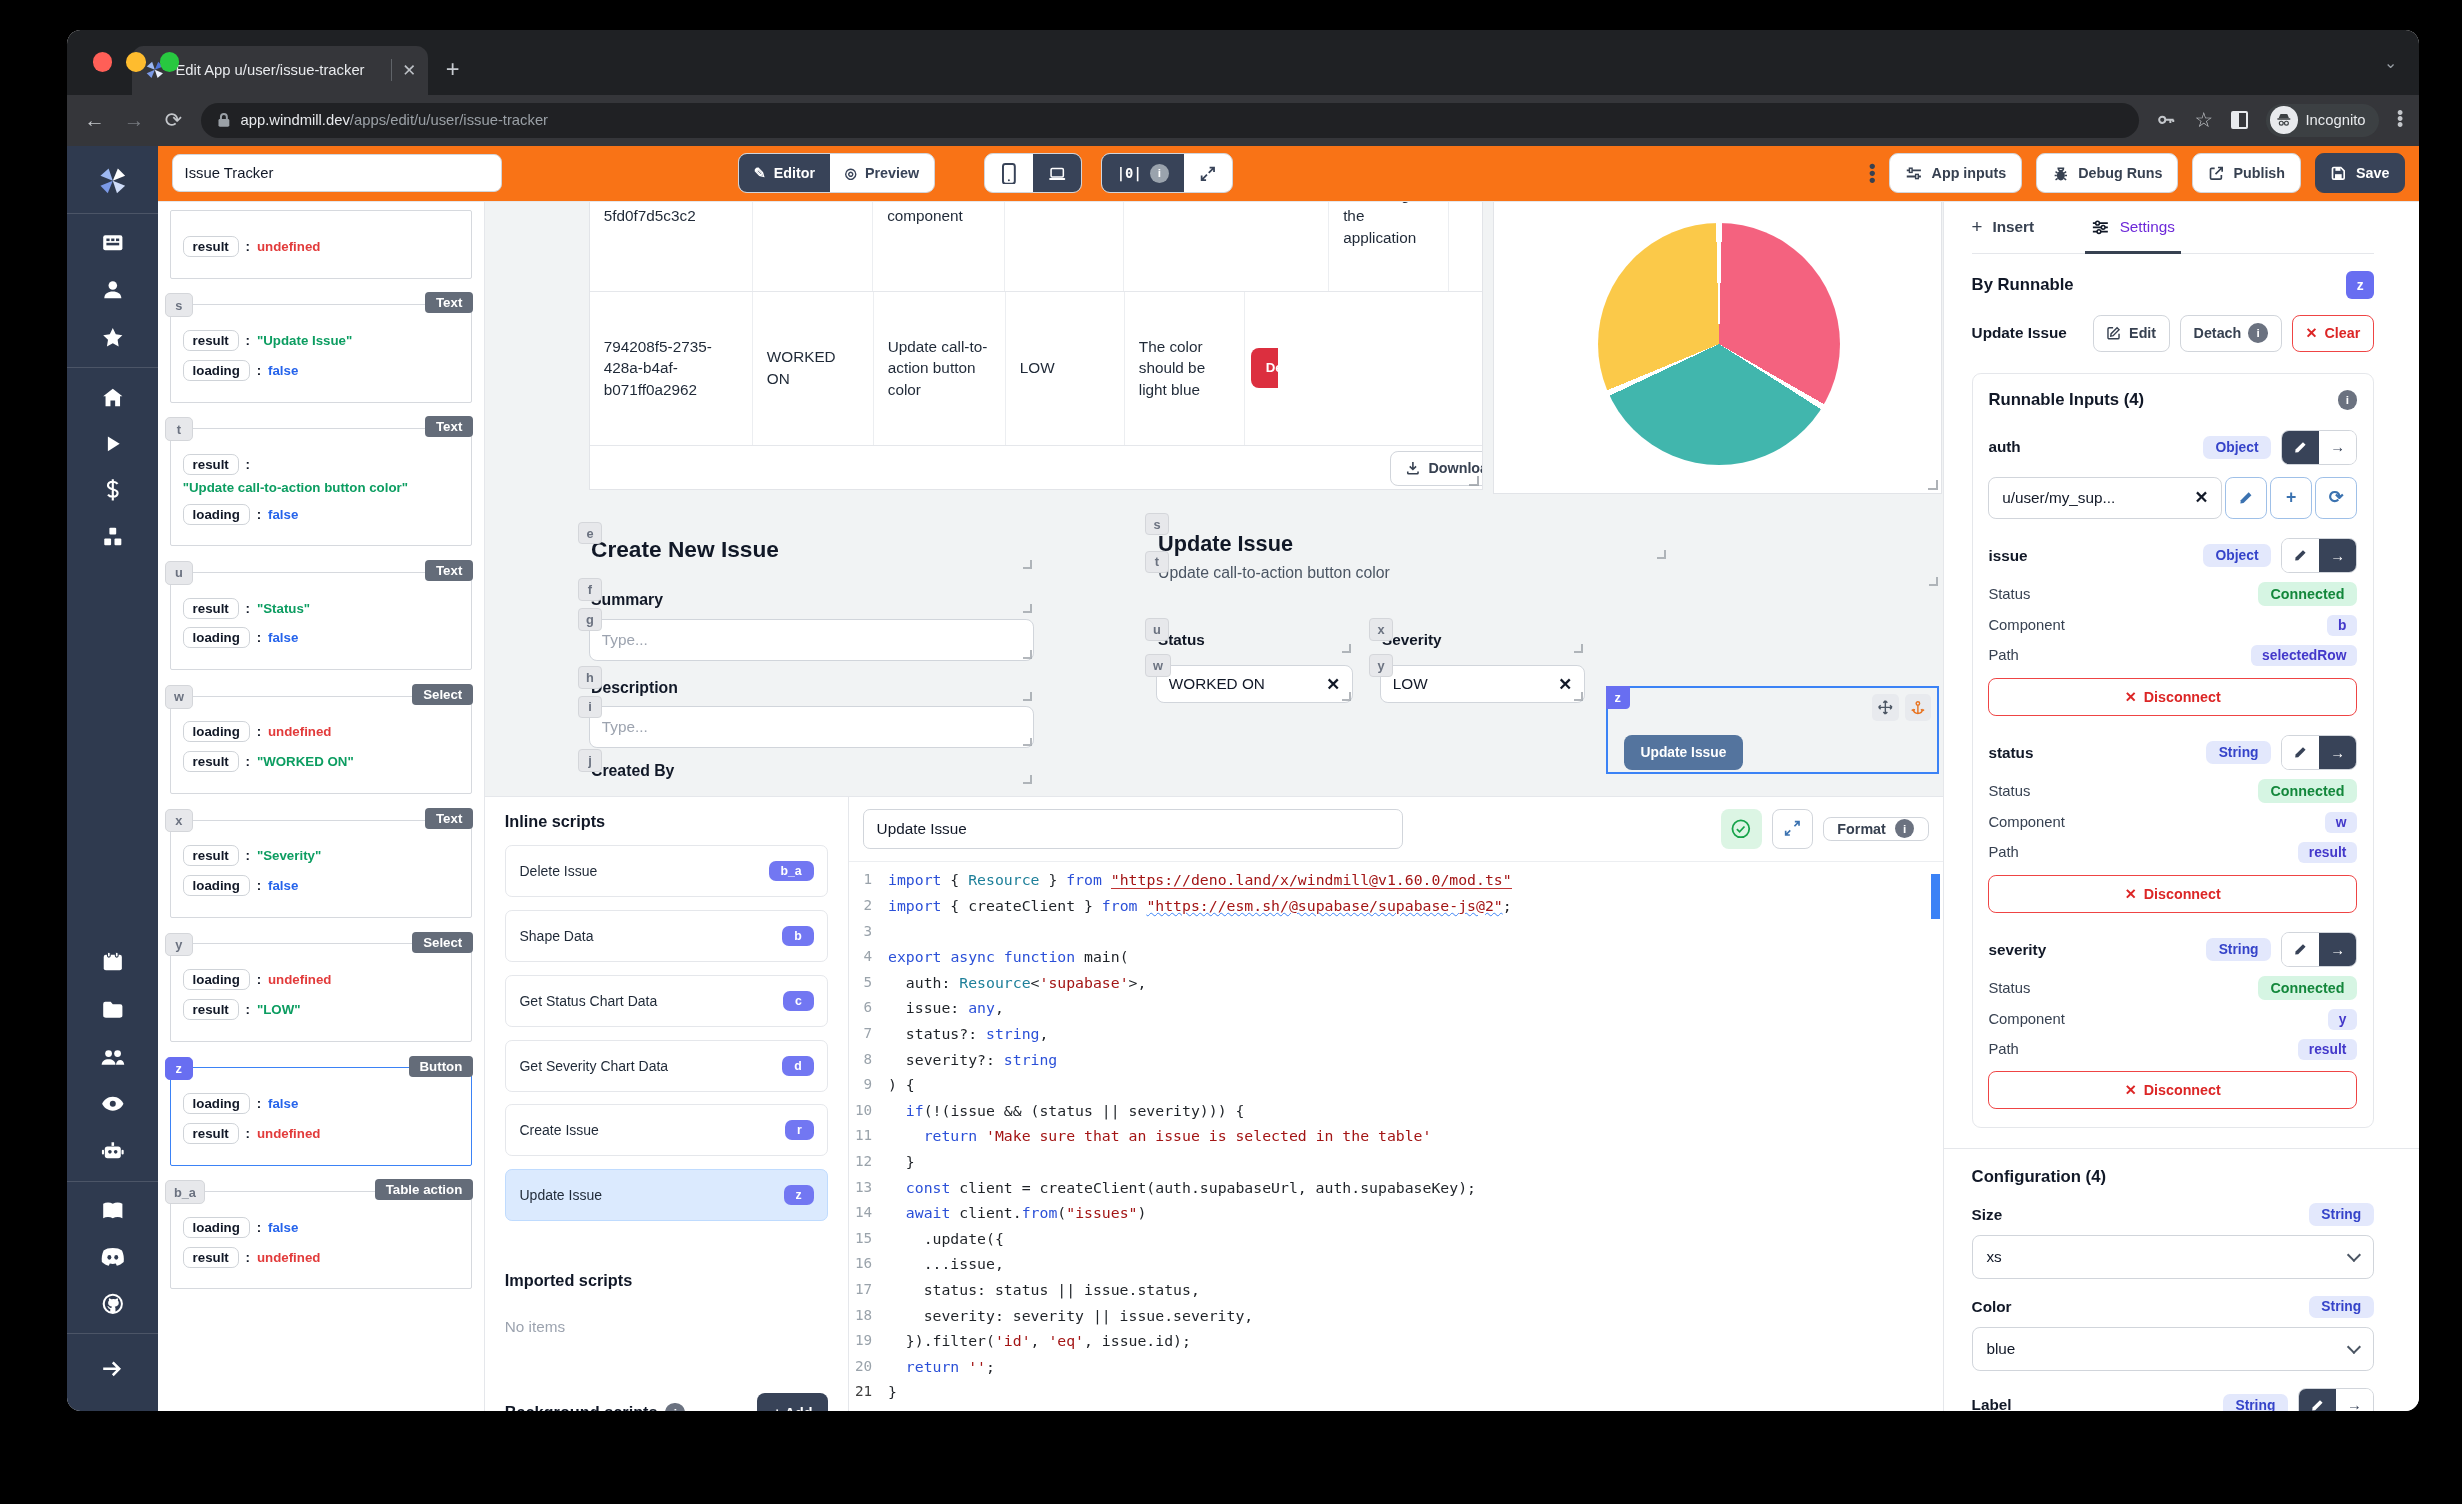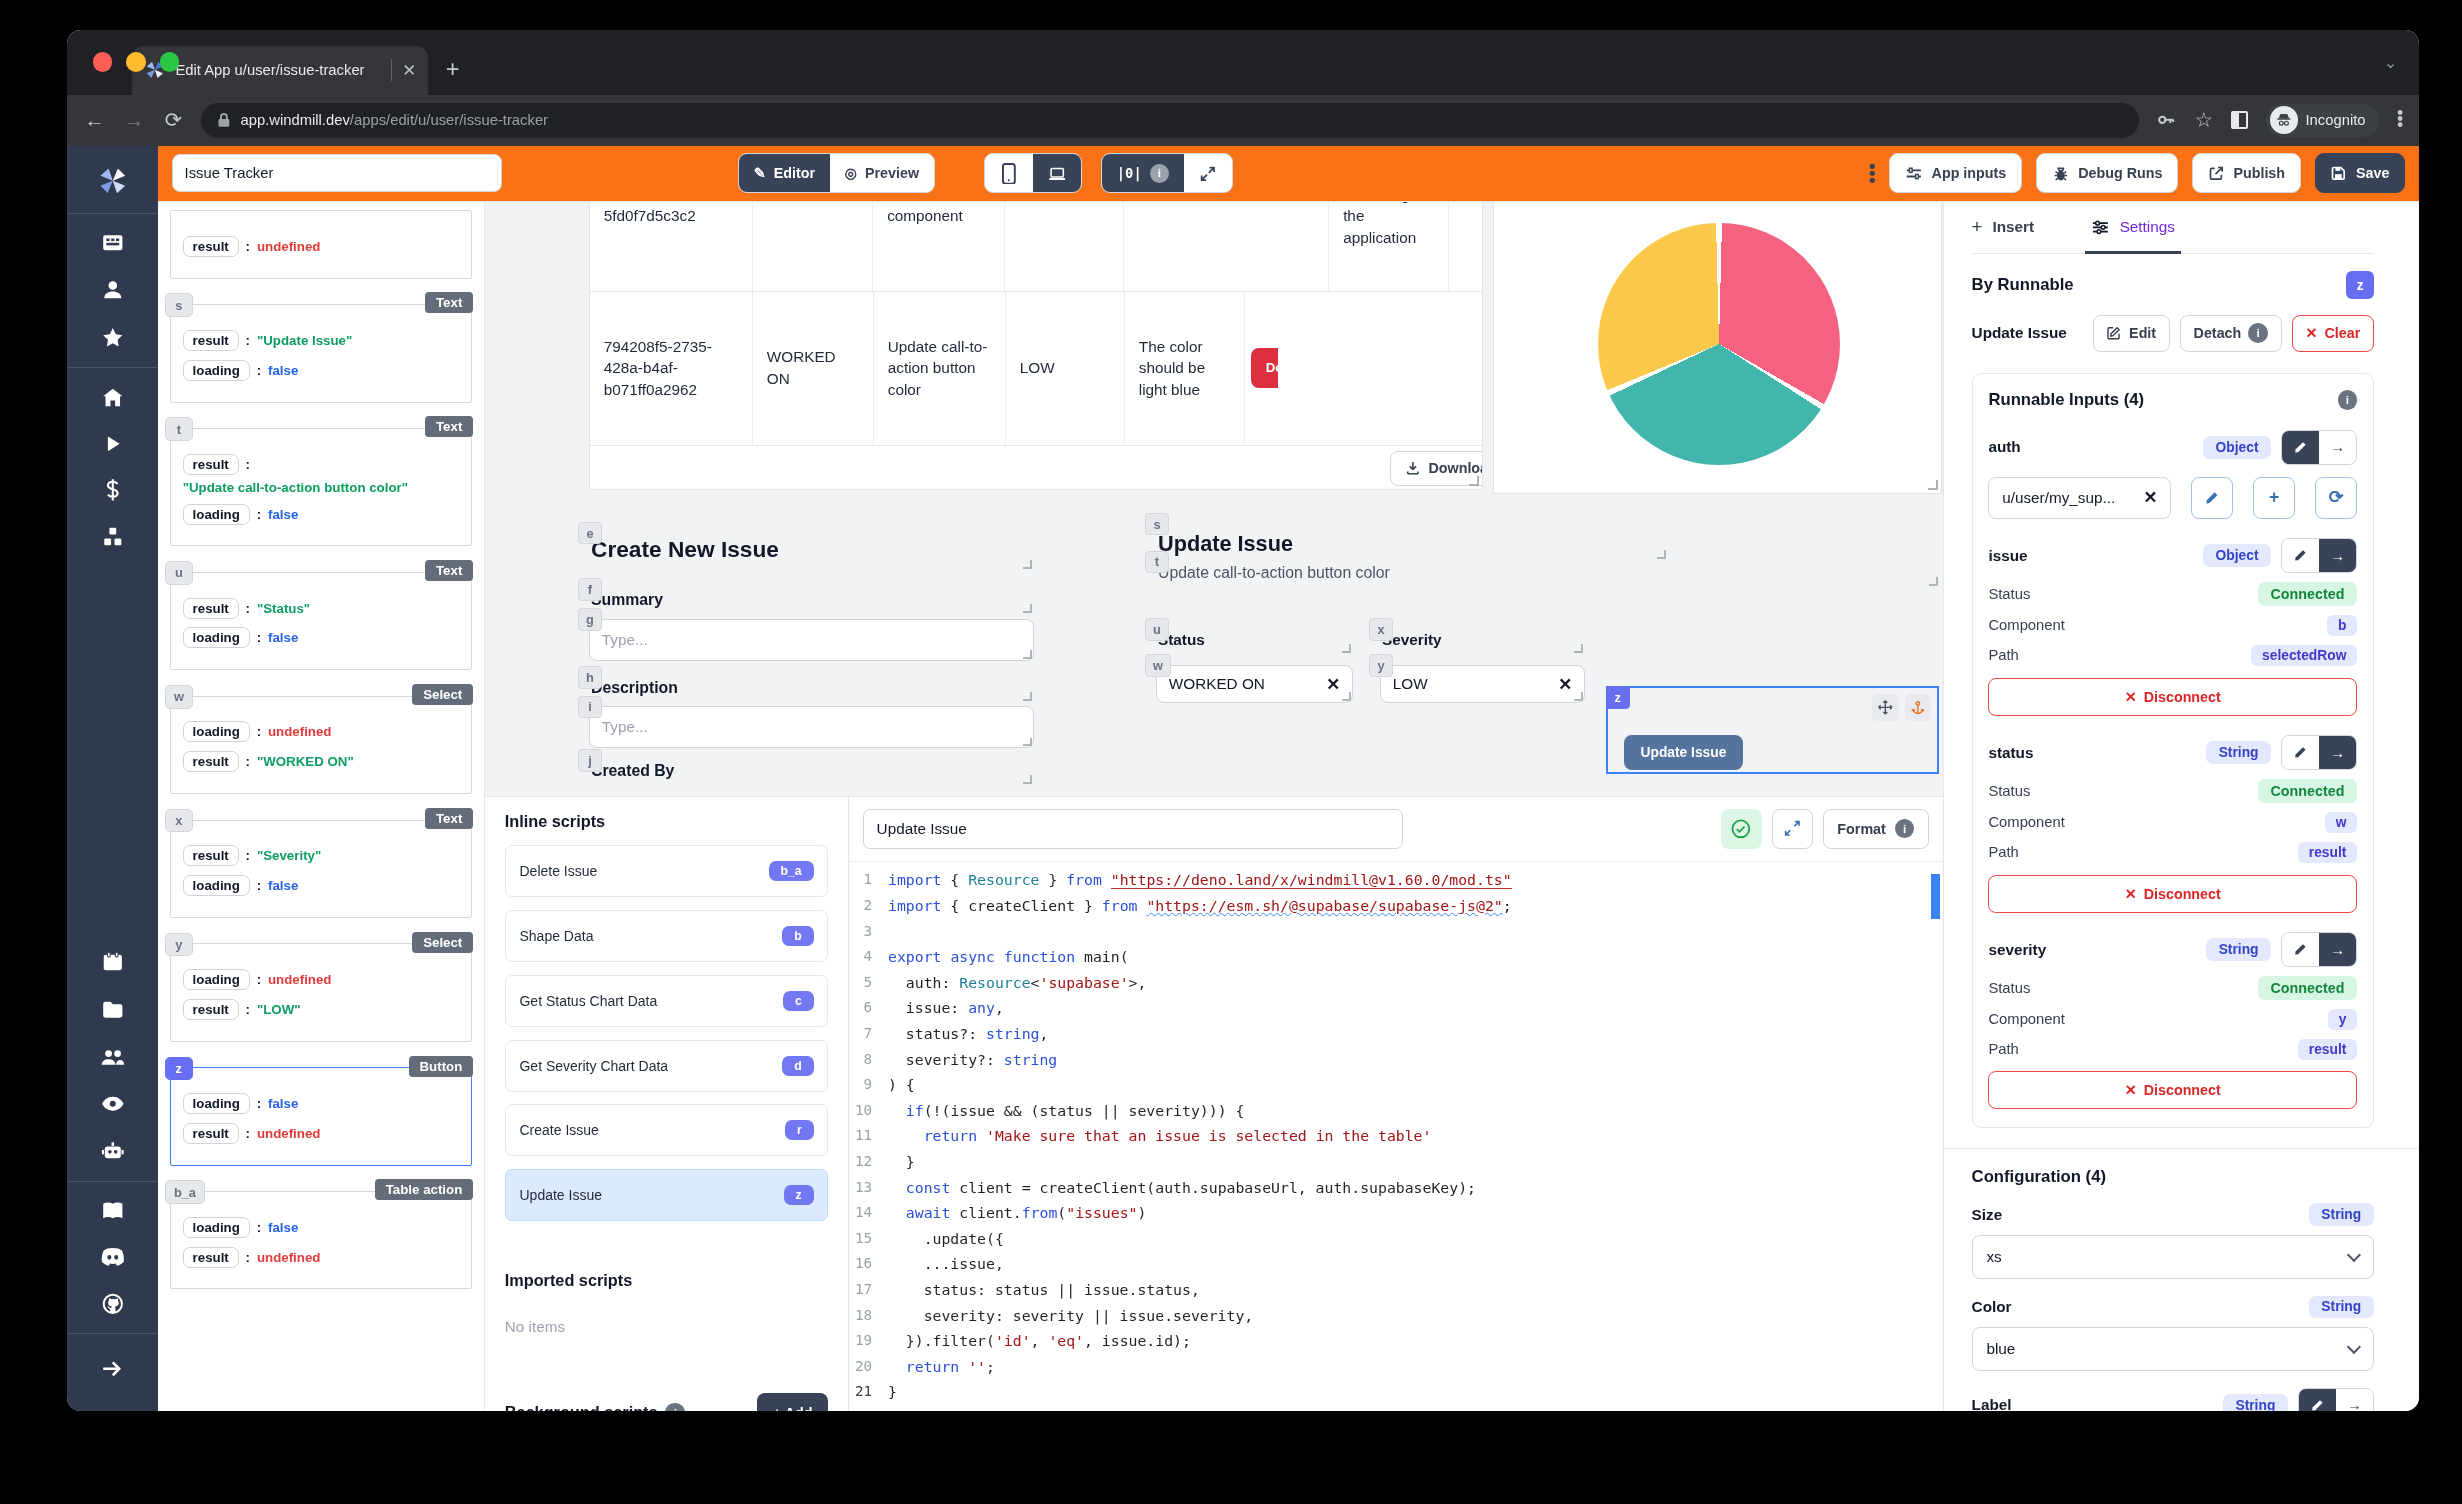--- a/index.html
+++ b/index.html
@@ -114,21 +114,21 @@
   .bg-left { display:flex; align-items:center; gap:7.9px; font-size:16.3px; font-weight:800; color:#111827; }
   .add-btn { background:#384358; color:#fff; font-weight:700; font-size:14.3px; border-radius:7.9px; height:40px; display:flex; align-items:center; padding:0 15.8px; }
 
   
   .editor { flex:1; position:relative; background:#fff; }
   .ed-head { height:65px; display:flex; align-items:center; padding:0 13.8px; gap:9.9px; border-bottom:1px solid #eceef1; }
   .ed-name { width:540px; height:40px; border:1px solid #d1d5db; border-radius:6.9px; font-size:15.3px; padding:0 12.8px; font-family:inherit; color:#111827; }
   .ed-spacer { flex:1; }
   .check-btn { width:41px; height:40px; background:#dcf5e4; border-radius:7.9px; display:flex; align-items:center; justify-content:center; }
   .exp-btn { width:41px; height:40px; border:1px solid #d1d5db; border-radius:7.9px; display:flex; align-items:center; justify-content:center; }
-  .fmt-btn { height:40px; border:1px solid #d1d5db; border-radius:7.9px; display:flex; align-items:center; gap:8.9px; padding:0 13.8px; font-size:14.3px; font-weight:700; color:#374151; background:#fff; }
+  .fmt-btn { height:24px; border:1px solid #d1d5db; border-radius:7.9px; display:flex; align-items:center; gap:8.9px; padding:0 13.8px; font-size:14.3px; font-weight:700; color:#374151; background:#fff; }
   .fmt-btn .info-circ { background:#6b7280; }
   .code-area { padding-top:5.9px; position:relative; }
   .cline { display:flex; line-height:25.6px; }
   .ln { width:39px; text-align:right; padding-right:15.8px; color:#9aa3ab; font-family:"DejaVu Sans Mono",monospace; font-size:14.3px; flex:none; }
   .ln.active { color:#404040; }
   .cc { font-family:"DejaVu Sans Mono",monospace; font-size:14.8px; white-space:pre; color:#1f2328; }
   .tk-kw { color:#2b50d8; } .tk-ty { color:#1d7f99; } .tk-tb { color:#2b50d8; }
   .tk-st { color:#a31515; } .tk-pl { color:#1f2328; }
   .tk-lk { color:#a31515; border-bottom:1.6px solid #c03434; }
   .tk-lk2 { color:#a31515; text-decoration:underline wavy #3b82f6 1px; }
@@ -150,21 +150,21 @@
   .inputs-box { margin-top:21.7px; border:1px solid #e5e7eb; border-radius:8.9px; padding:15.8px 15.8px 17.7px; }
   .ib-head { display:flex; align-items:center; justify-content:space-between; }
   .ib-head h4 { font-size:16.7px; font-weight:800; color:#111827; }
   .inp-sec { margin-top:19.7px; }
   .inp-row1 { display:flex; align-items:center; gap:9.9px; }
   .inp-name { font-size:15.3px; font-weight:700; color:#111827; flex:1; }
   .tbdg { background:#e3e8fc; color:#3543c9; font-weight:700; font-size:13.8px; padding:3.9px 12.8px; border-radius:6.9px; }
   .toggle { display:flex; border:1px solid #d1d5db; border-radius:7.9px; overflow:hidden; height:35px; }
   .tgseg { width:37px; display:flex; align-items:center; justify-content:center; background:#fff; color:#384358; font-size:14.8px; font-weight:700; }
   .tgseg.dark { background:#384358; color:#fff; }
-  .auth-row2 { display:flex; gap:20px; margin-top:11.8px; align-items:center; }
+  .auth-row2 { display:flex; gap:3px; margin-top:11.8px; align-items:center; }
   .val-pill { flex:1; height:42px; border:1px solid #d1d5db; border-radius:7.9px; display:flex; align-items:center; padding:0 12.8px; font-size:15.3px; color:#111827; }
   .val-pill .x { margin-left:auto; font-size:16.7px; font-weight:700; }
   .sq-btn { width:42px; height:42px; border:1px solid #9fc0e8; border-radius:7.9px; display:flex; align-items:center; justify-content:center; color:#3b72b0; font-size:17.7px; font-weight:700; background:#fff; }
   .kv { display:flex; align-items:center; justify-content:space-between; margin-top:8.9px; }
   .kv .k { font-size:14.8px; color:#374151; }
   .gbdg { background:#d6f5e3; color:#13873b; font-weight:700; font-size:14.3px; padding:3.9px 12.8px; border-radius:6.9px; }
   .cbdg { background:#e3e8fc; color:#4338ca; font-weight:700; font-size:13.8px; padding:3px 10.8px; border-radius:5.9px; }
   .disc-btn { margin-top:11.8px; width:100%; height:38px; border:1.5px solid #ef4444; border-radius:7.9px; background:#fff; color:#dc2626; font-weight:700; font-size:14.3px; display:flex; align-items:center; justify-content:center; gap:6.9px; }
   .sdivider { height:1px; background:#e5e7eb; margin:19.7px -45px 0 -27.6px; }
   .cfg-title { font-size:16.7px; font-weight:800; color:#111827; margin-top:17.7px; }

